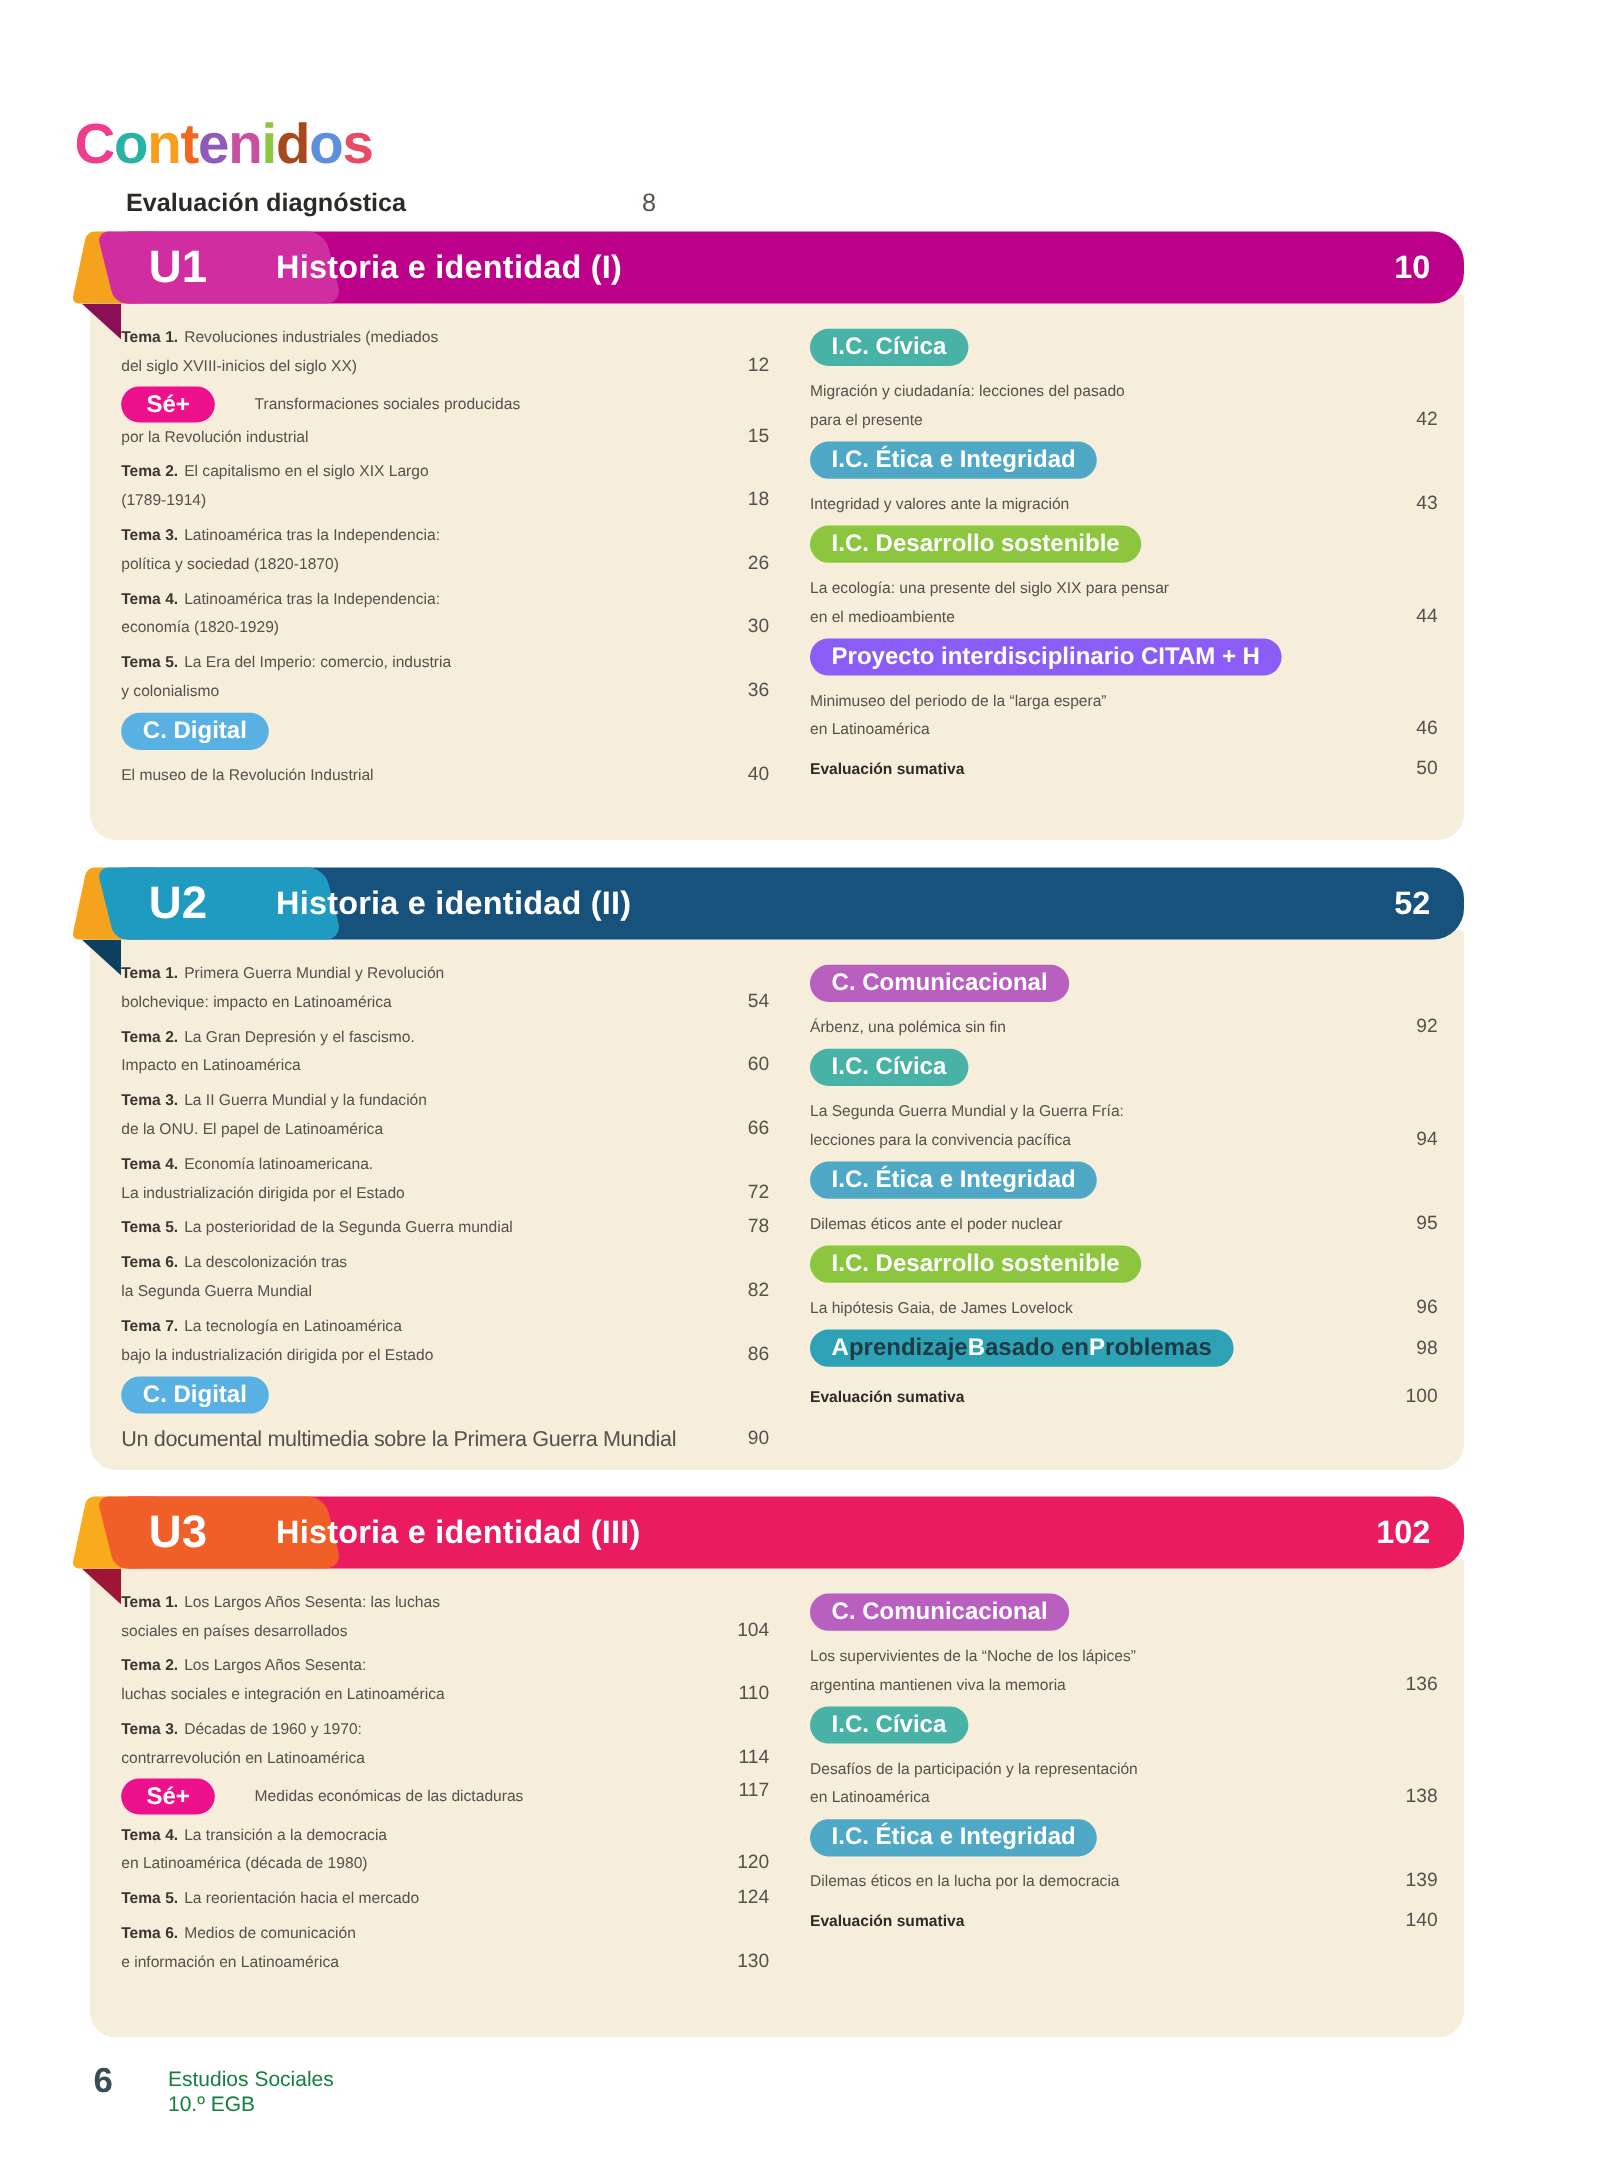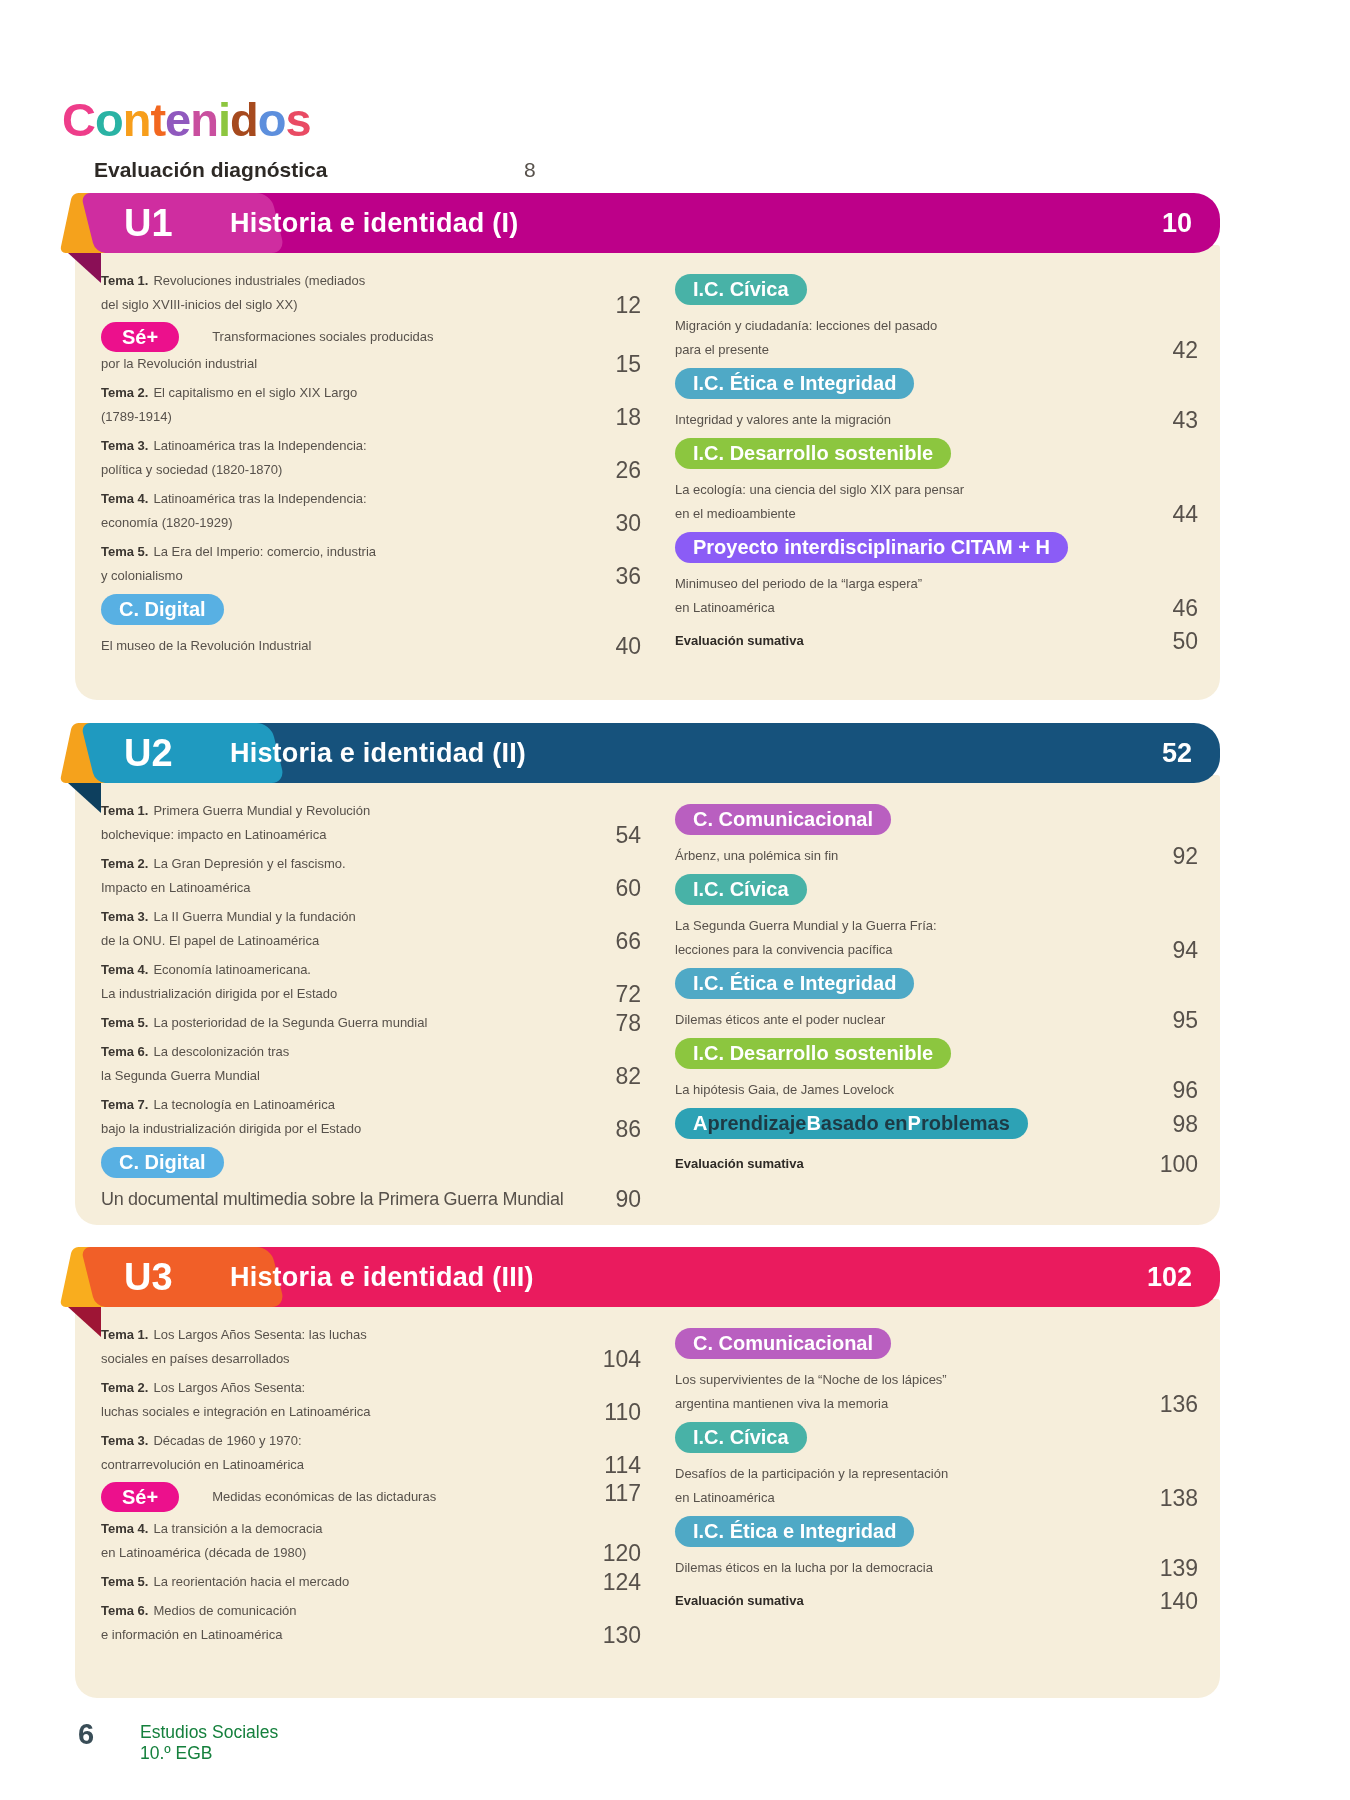--- a/index.html
+++ b/index.html
@@ -3,21 +3,21 @@
 <meta charset="utf-8">
 <style>
   html,body{margin:0;padding:0;}
   body{
     width:1350px;height:1800px;position:relative;background:#ffffff;
     font-family:"Liberation Sans", sans-serif;
     -webkit-font-smoothing:antialiased;
   }
   .contents-title{position:absolute;left:62px;top:92px;font-size:47px;font-weight:bold;letter-spacing:-1px;}
   .contents-title span{display:inline-block;}
-  .diag-row{position:absolute;left:94px;top:158px;width:520px;height:26px;}
+  .diag-row{position:absolute;left:105px;top:158px;width:520px;height:26px;}
   .diag-label{font-size:21px;font-weight:bold;color:#2d2925;}
   .diag-page{position:absolute;left:430px;top:0;font-size:21px;color:#57514b;}
 
   .unit{position:absolute;left:62px;width:1158px;}
   .panel{position:absolute;left:13px;right:0;top:52px;bottom:0;background:#f6eedb;border-radius:3px 3px 22px 22px;}
   .banner{position:absolute;left:0;right:0;top:0;height:60px;z-index:2;}
   .banner-accent{position:absolute;left:4px;top:0;width:62px;height:60px;transform:skewX(-12deg);border-radius:6px;}
   .banner-bar{position:absolute;left:36px;right:0;top:0;height:60px;border-radius:10px 26px 26px 10px;}
   .banner-tab{position:absolute;left:26px;top:0;width:190px;height:60px;transform:skewX(14deg);border-radius:10px 14px 14px 10px;}
   .banner-code{position:absolute;left:0;top:0;width:100%;height:100%;transform:skewX(-14deg);display:flex;align-items:center;padding-left:36px;box-sizing:border-box;color:#fff;font-size:38px;font-weight:bold;}
@@ -27,21 +27,21 @@
 
   .col{position:absolute;}
   .col-left{left:13px;top:24px;width:540px;padding-left:13px;box-sizing:content-box;}
   .col-right{left:600px;top:28px;width:523px;}
   .block{position:relative;margin-bottom:5px;padding-right:60px;}
   .block.bold-block{margin-top:9px;}
   .line{font-size:13px;line-height:24px;color:#57514b;}
   .line.condensed{font-size:18px;letter-spacing:-0.3px;white-space:nowrap;}
   .tema-label{font-weight:bold;color:#3b3631;padding-right:5px;}
   .bold-block .line{font-weight:bold;color:#2e2a26;}
-  .pagenum{position:absolute;right:0;bottom:0;font-size:23px;line-height:24px;color:#57514b;}
+  .pagenum{position:absolute;right:0;bottom:0;font-size:16px;line-height:24px;color:#57514b;}
   .pagenum.on-pill{bottom:7px;}
 
   .pill{display:inline-flex;align-items:center;height:31px;border-radius:17px;padding:0 18px;color:#ffffff;font-weight:bold;font-size:20px;margin:1px 0 4px;}
   .pill .seg-dark{color:#1d3a45;}
   .pill .seg-light{color:#ffffff;}
   .se-row{display:flex;align-items:center;gap:20px;}
   .se-pill{display:inline-flex;align-items:center;height:30px;border-radius:16px;padding:0 21px;margin-right:13px;color:#fff;font-weight:bold;font-size:20px;flex:0 0 auto;}
 
   .footer-num{position:absolute;left:78px;top:1718px;font-size:29px;font-weight:bold;color:#394d57;}
   .footer-meta{position:absolute;left:140px;top:1722px;font-size:17.5px;line-height:21px;color:#15803d;}
@@ -106,21 +106,21 @@
             <div class="line">para el presente</div>
             <span class="pagenum">42</span>
           </div>
           <div class="block"><span class="pill" style="background: rgb(79, 169, 198);">I.C. Ética e Integridad</span></div>
           <div class="block">
             <div class="line">Integridad y valores ante la migración</div>
             <span class="pagenum">43</span>
           </div>
           <div class="block"><span class="pill" style="background: rgb(140, 198, 63);">I.C. Desarrollo sostenible</span></div>
           <div class="block">
-            <div class="line">La ecología: una ciencia del siglo XIX para pensar</div>
+            <div class="line">La ecología: una presente del siglo XIX para pensar</div>
             <div class="line">en el medioambiente</div>
             <span class="pagenum">44</span>
           </div>
           <div class="block"><span class="pill" style="background: #8b5cf6;">Proyecto interdisciplinario CITAM + H</span></div>
           <div class="block">
             <div class="line">Minimuseo del periodo de la “larga espera”</div>
             <div class="line">en Latinoamérica</div>
             <span class="pagenum">46</span>
           </div>
           <div class="block bold-block">

